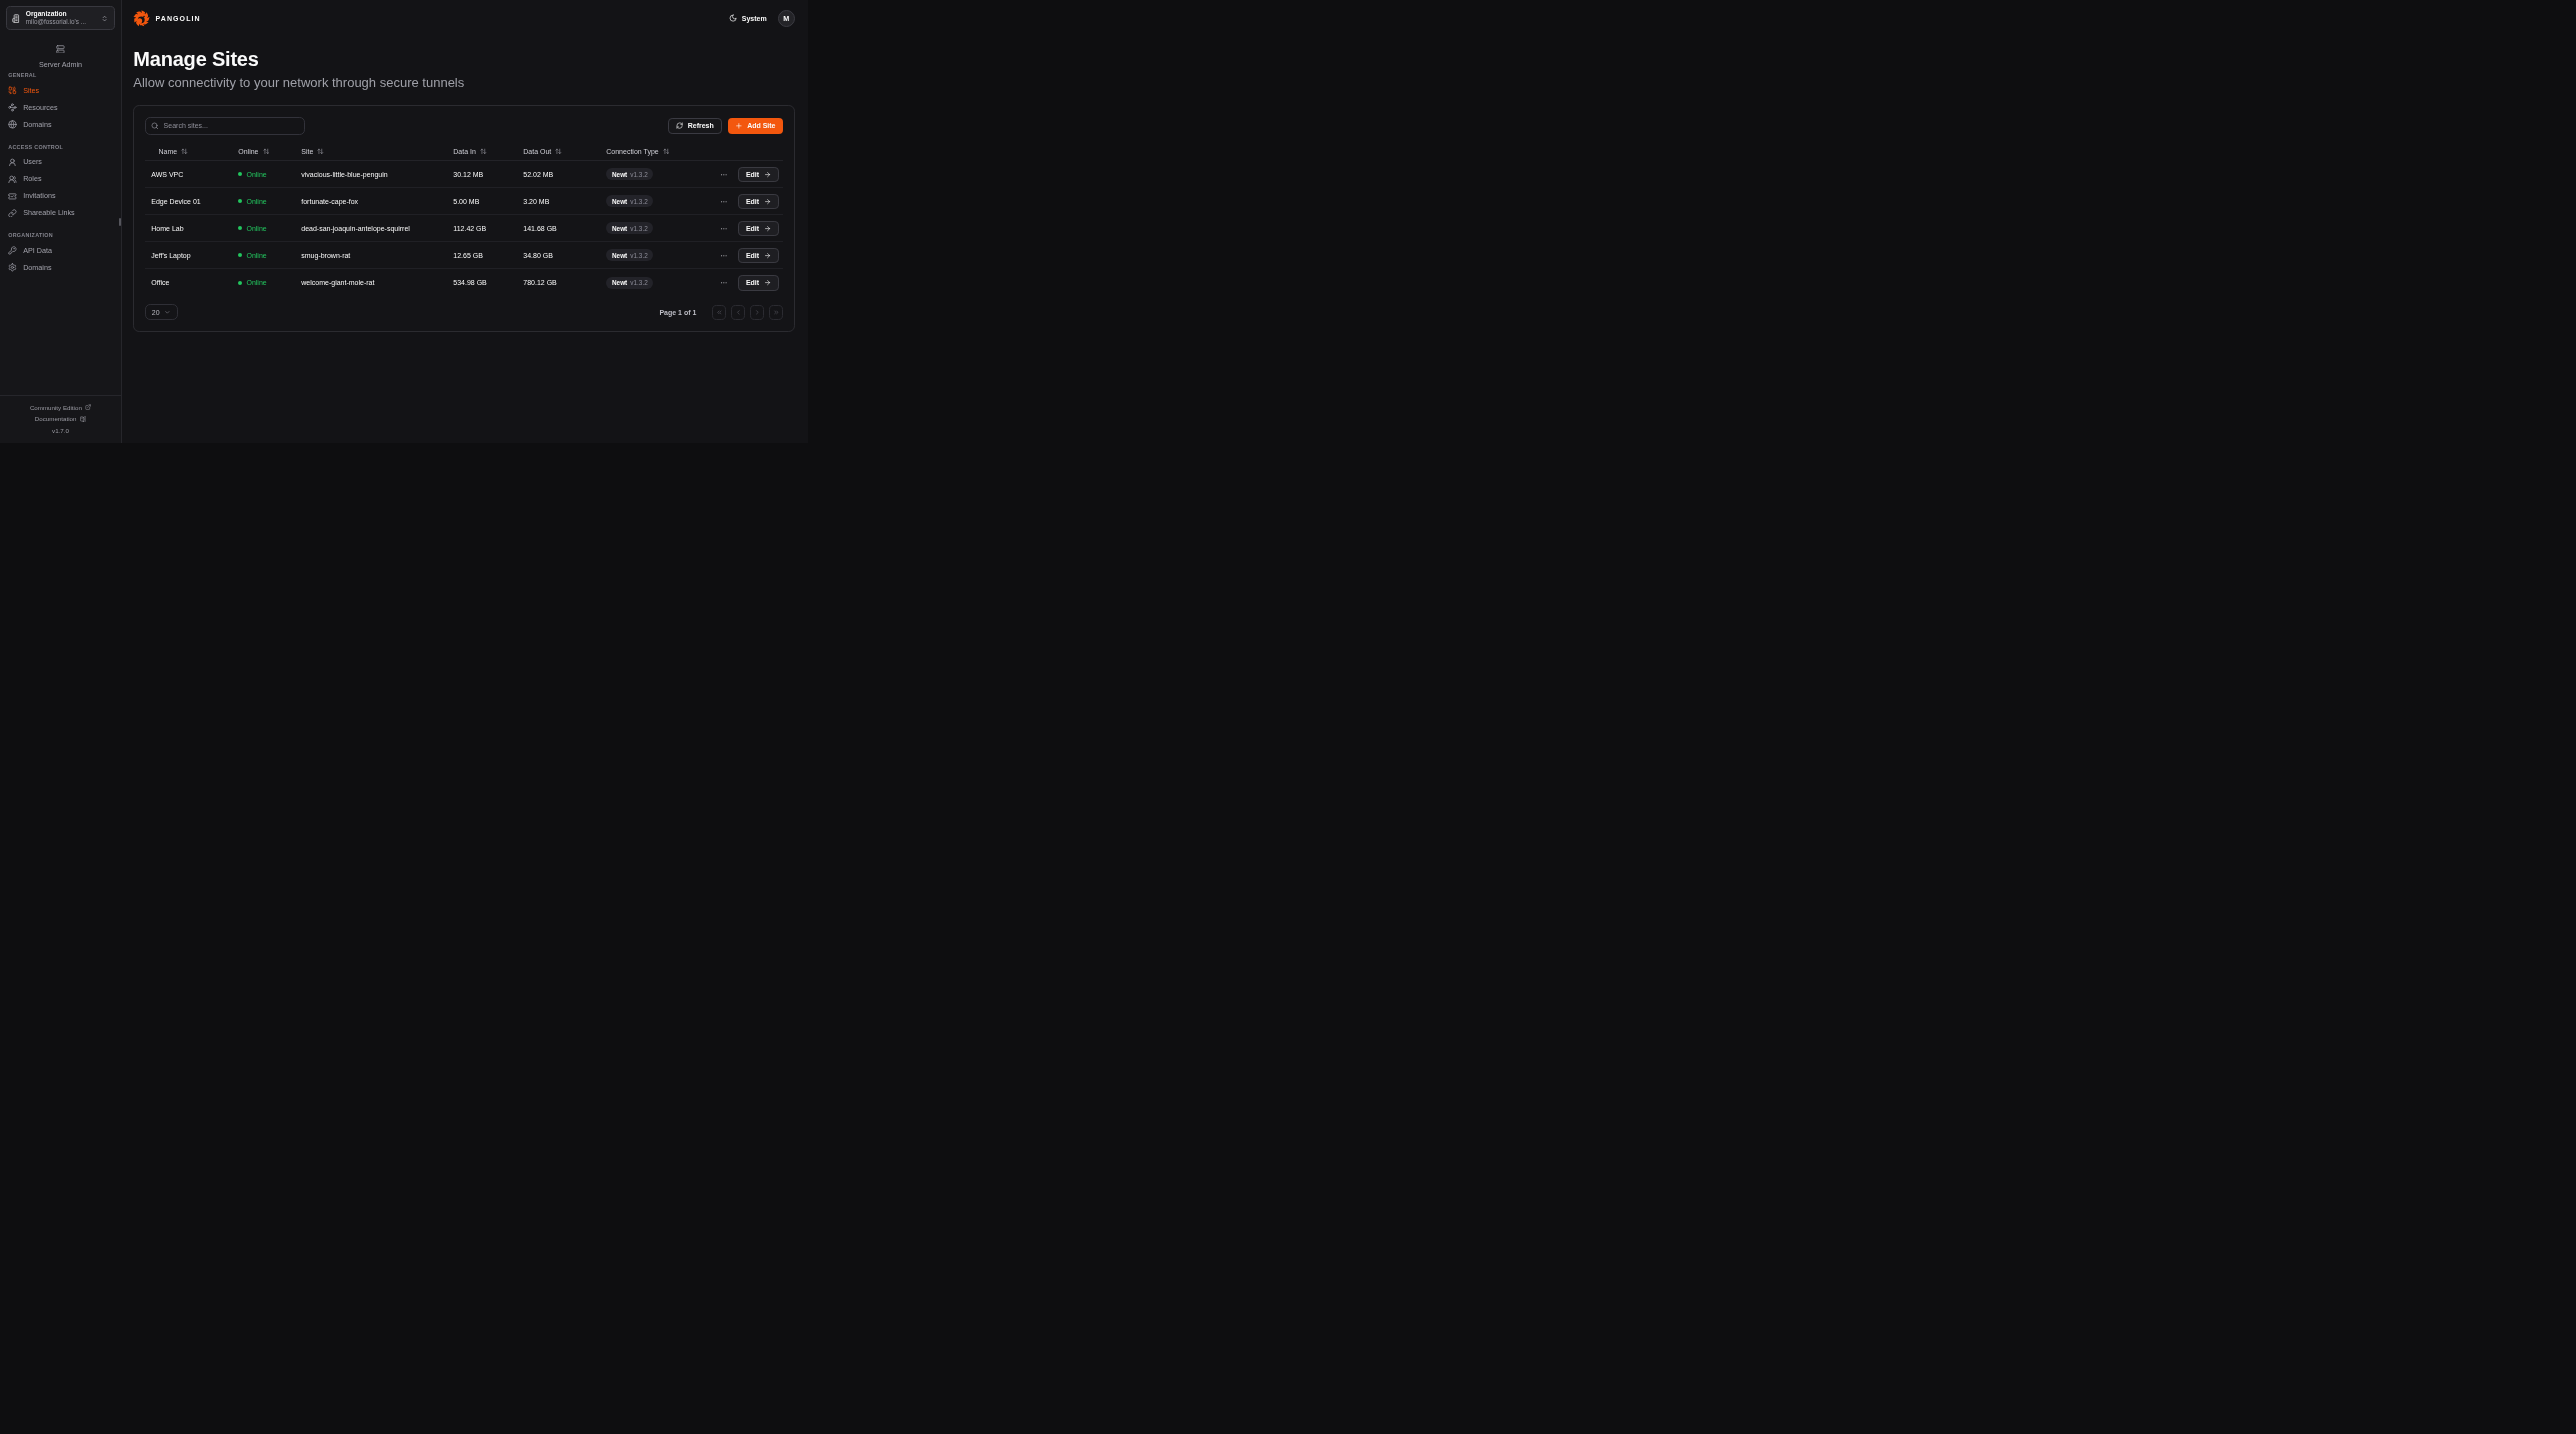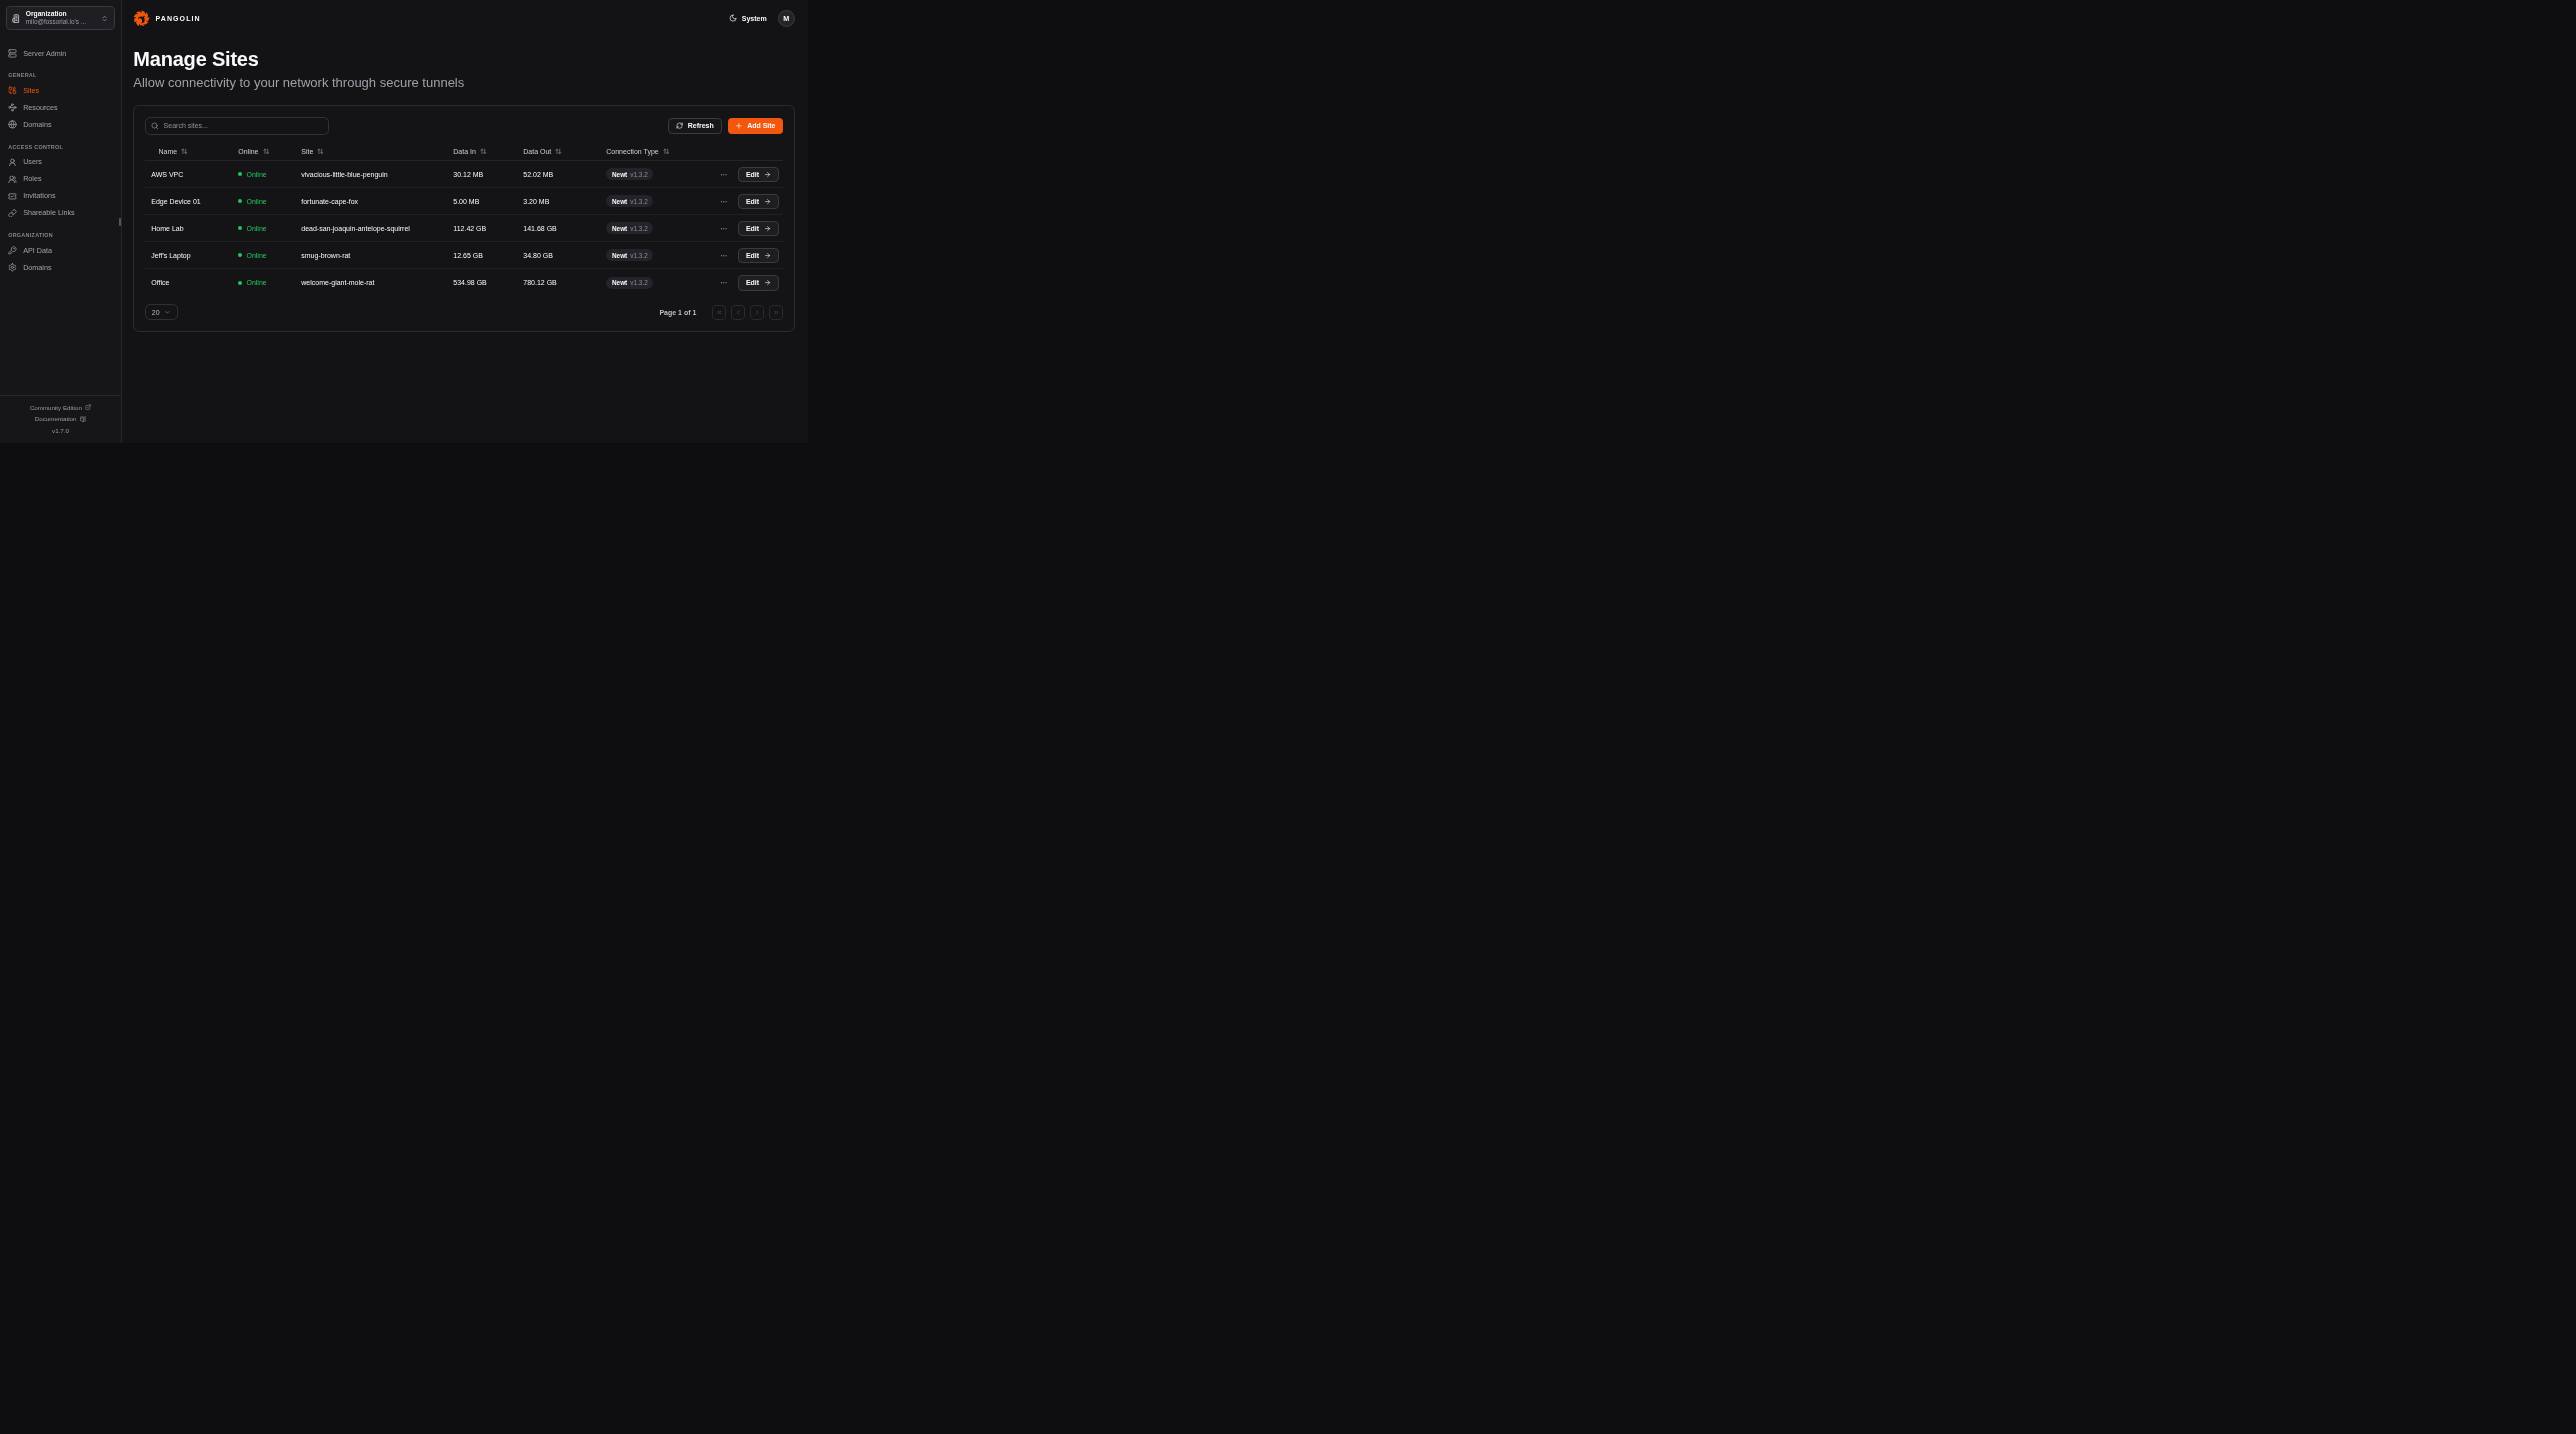--- a/index.html
+++ b/index.html
@@ -33,21 +33,21 @@
   .nav-item {
     display:flex; align-items:center; gap:6.2px; height:17px;
     padding:0 8.2px; color:#a2a2ab; font-size:7.2px; cursor:pointer;
   }
   .nav-item .nic { width:8.8px; display:flex; color:#a2a2ab; }
   .nav-item.active, .nav-item.active .nic { color:#f3570e;text-align:right; }
   .sec-title {
     margin:10.8px 8.2px 3.6px 8.2px; font-size:5.4px; font-weight:700;
     letter-spacing:0.3px; color:#84848d;
   }
-  .srv { margin-top:6.2px; }
+  .srv { margin-top:6.2px;flex-direction:column; }
 
   .scroll-thumb { position:absolute; right:0.5px; top:218px; width:1.5px; height:8.2px; background:#55555c; border-radius:1px; }
 
   .side-footer {
     position:absolute; left:0; right:0; bottom:0; border-top:0.5px solid #26262b;
     padding:6.2px 0 7.2px 0; text-align:center; color:#9b9ba3; font-size:6.2px;
   }
   .side-footer .f-line { display:flex; align-items:center; justify-content:center; gap:3.1px; height:11.3px; cursor:pointer; }
   .side-footer .f-ver { height:11.3px; line-height:11.3px; color:#9b9ba3; }
 
@@ -66,21 +66,21 @@
   }
 
   .page-title { margin-top:11.3px; font-size:20px; font-weight:700; letter-spacing:-0.2px; }
   .page-sub { margin-top:3.6px; font-size:13px; color:#9fa0a8; }
 
   .card {
     margin-top:15.5px; border:0.5px solid #2b2b30; border-radius:6.2px;
     background:#141417; padding:10.8px;
   }
   .toolbar { display:flex; align-items:center; }
-  .search-wrap { position:relative; width:184px;text-decoration:underline; }
+  .search-wrap { position:relative; width:160px;text-decoration:underline; }
   .search-wrap .nic { position:absolute; left:5.7px; top:5.2px; color:#9a9aa3; }
   .search-input {
     width:100%; height:17.5px; background:transparent; border:0.5px solid #32323a;
     border-radius:5.2px; color:#e8e8ec; font-size:7px; padding:0 6.2px 0 17.5px;
     font-family:"Liberation Sans", sans-serif; outline:none;
   }
   .search-input::placeholder { color:#8f8f99; }
   .toolbar-right { margin-left:auto; display:flex; align-items:center; gap:5.7px; }
   .btn {
     display:inline-flex; align-items:center; gap:4.1px; height:16.5px; border-radius:4.1px;

